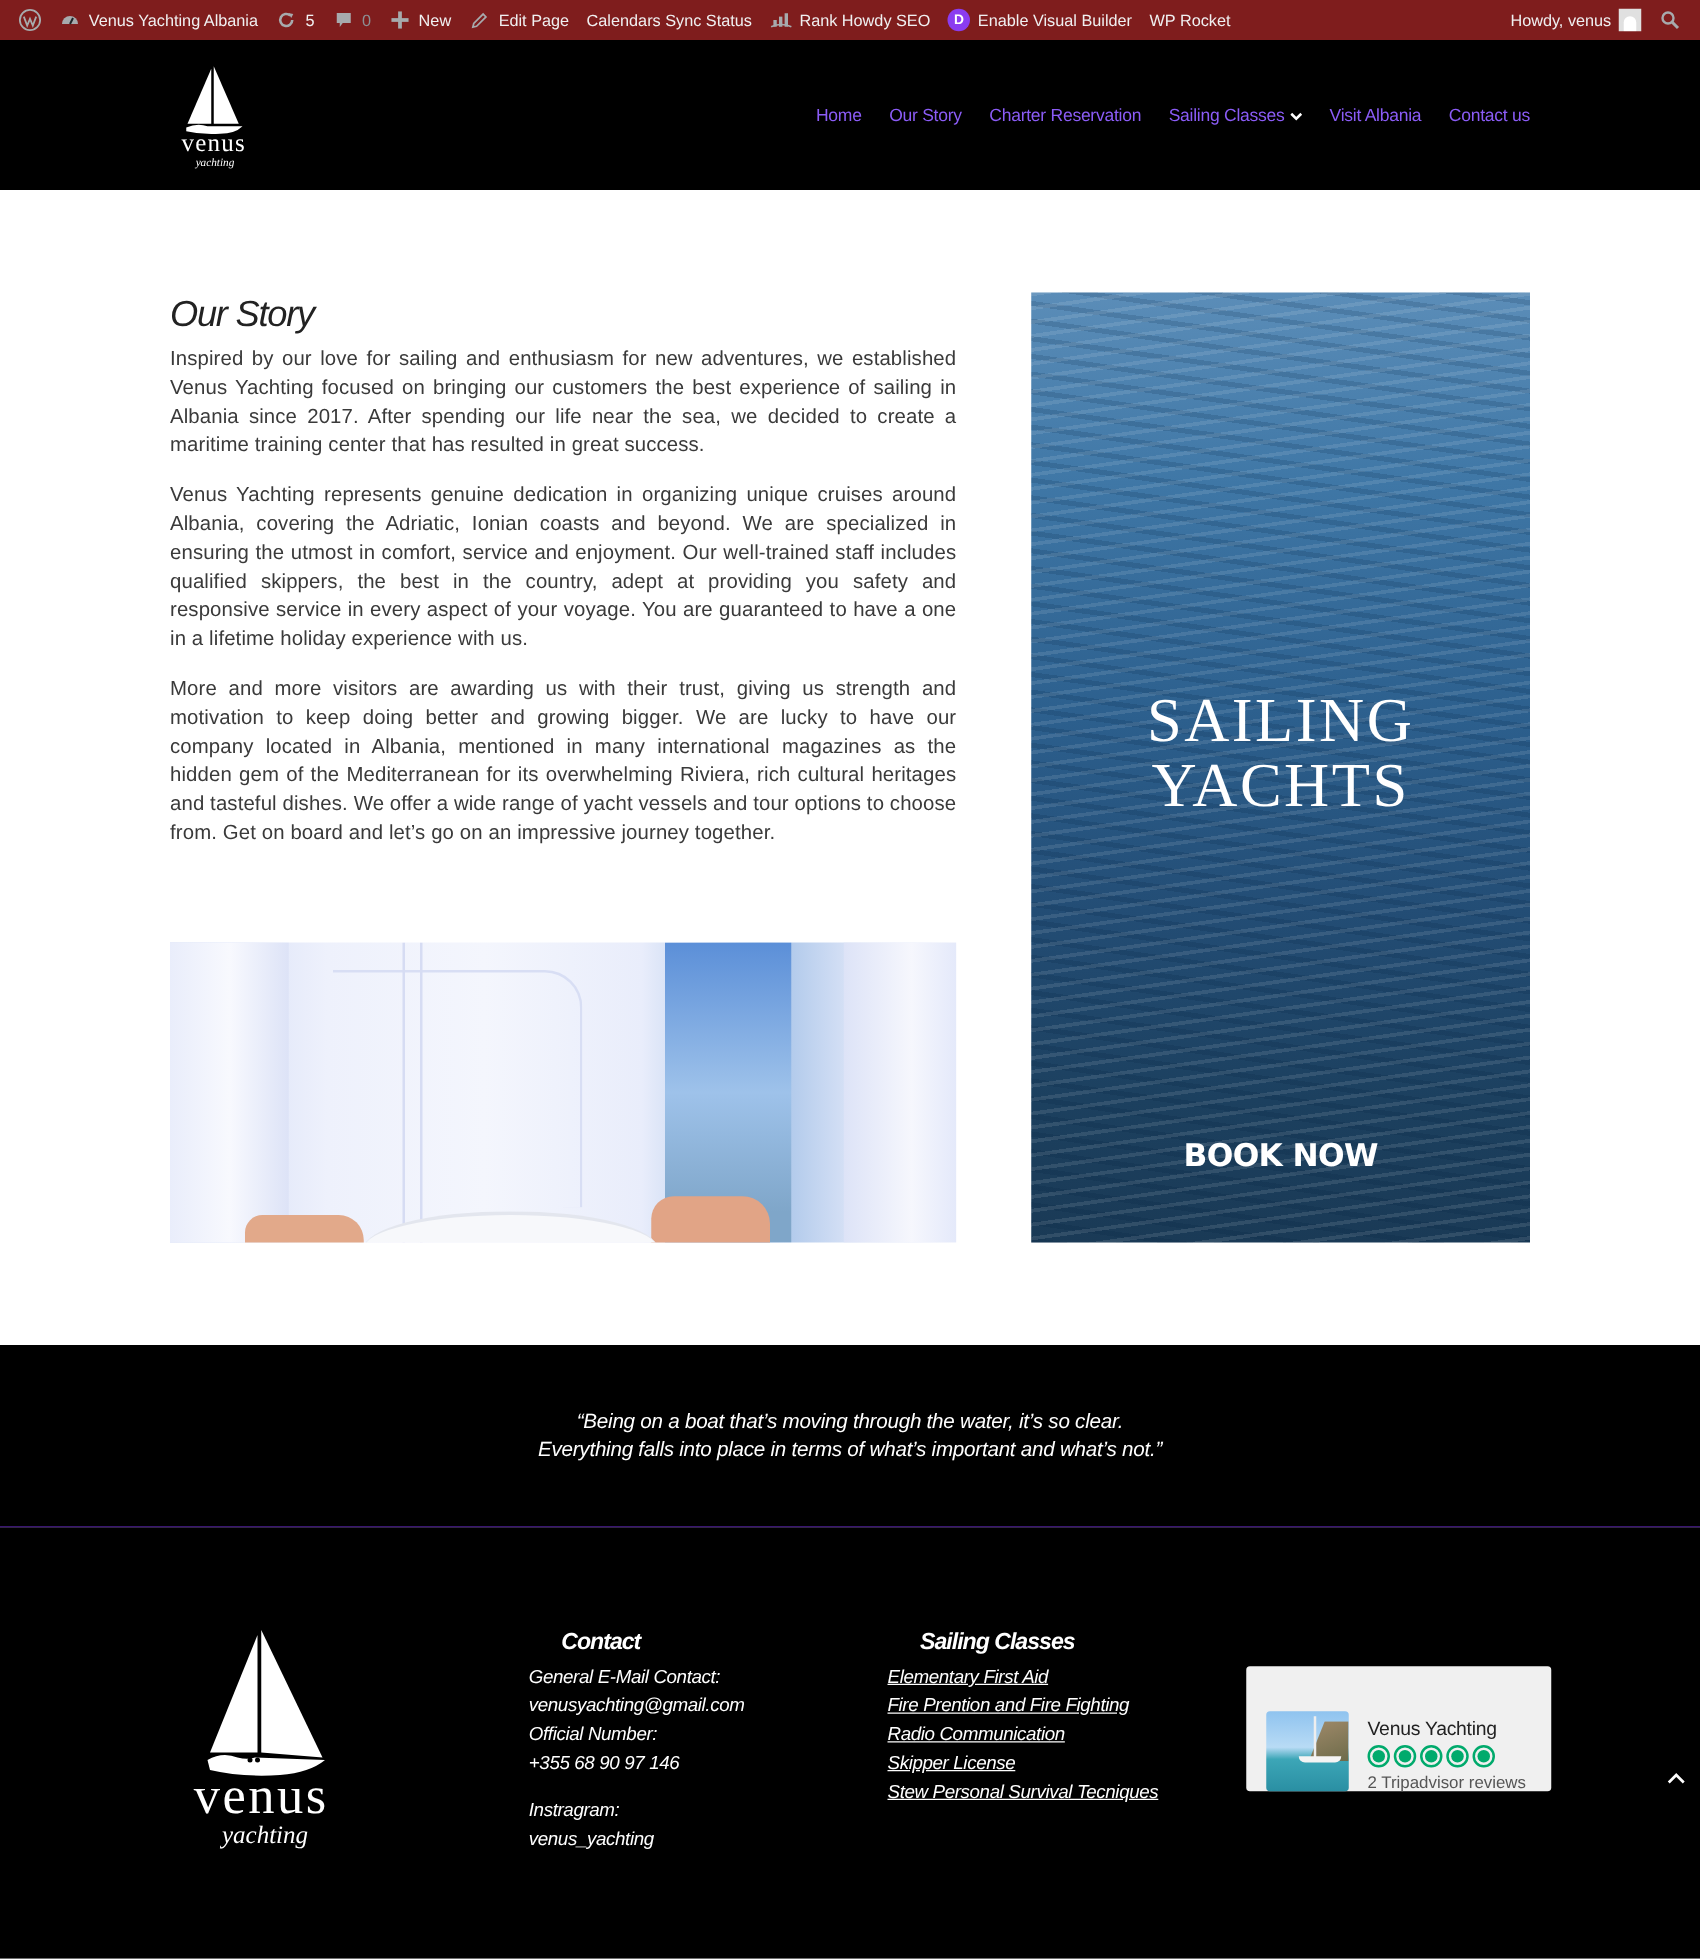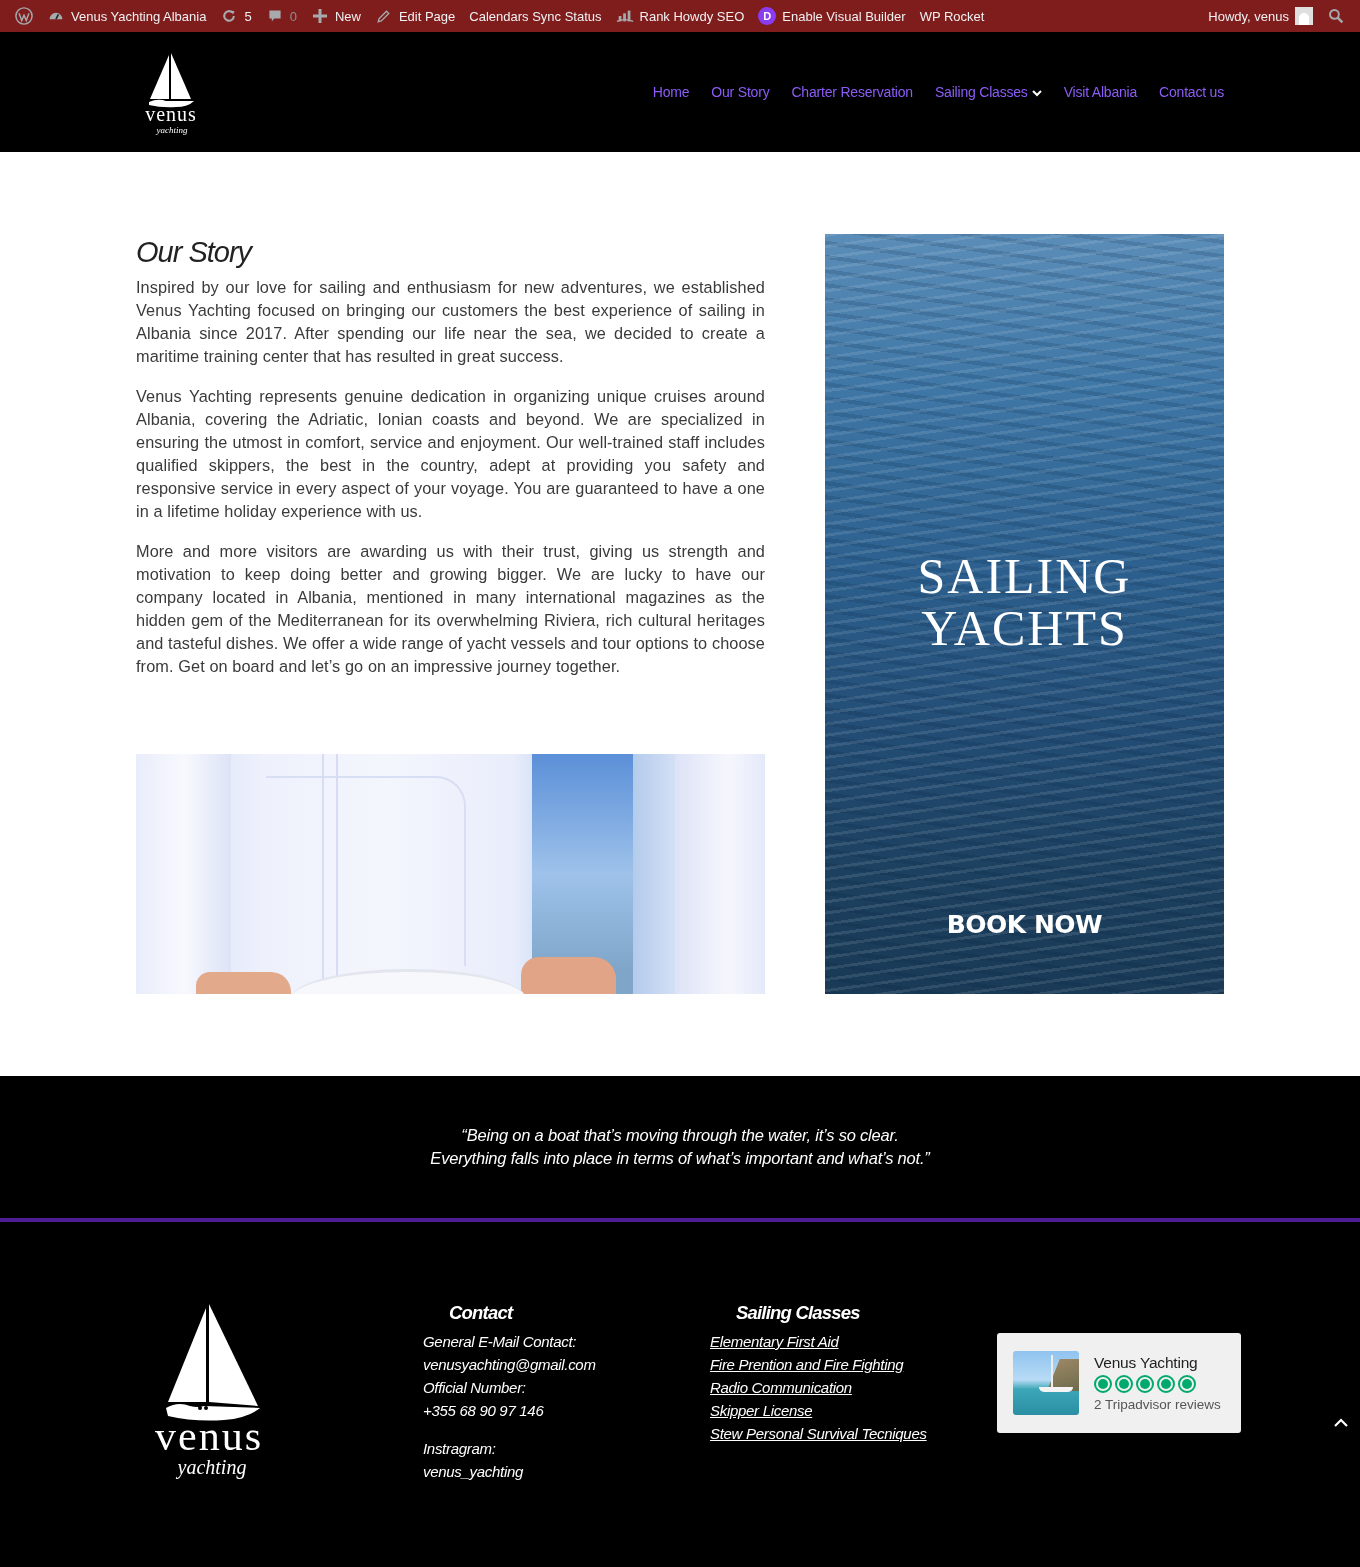--- a/index.html
+++ b/index.html
@@ -41,34 +41,34 @@
 
   .sea { position: absolute; left: 825px; top: 82px; width: 399px; height: 760px; overflow: hidden;
     background:
       repeating-linear-gradient(172deg, rgba(255,255,255,0.10) 0 3px, transparent 3px 11px),
       repeating-linear-gradient(8deg, rgba(0,30,60,0.15) 0 4px, transparent 4px 14px),
       linear-gradient(180deg, #5b8db8 0%, #3f77a6 20%, #2c5f8d 45%, #234d75 65%, #1c405f 85%, #1a3a56 100%); }
   .sea-title { position: absolute; left: 0; right: 0; top: 316px; text-align: center; color: #fff; font-family: "Liberation Serif", "DejaVu Serif", serif; font-size: 50px; line-height: 52px; letter-spacing: 2px; font-weight: normal; }
   .book-now { position: absolute; left: 0; right: 0; top: 676px; text-align: center; color: #fff; font-family: "DejaVu Sans", sans-serif; font-weight: bold; font-size: 25px; letter-spacing: -0.5px; cursor: pointer; }
 
   
-  .quote-band { height: 146px; background: #000; display: flex; align-items: center; justify-content: center; border-bottom: 4px solid #4c1d95; }
+  .quote-band { height: 146px; background: #000; display: flex; align-items: center; justify-content: center; border-bottom: 1px solid #4c1d95; }
   .quote { color: #fff; font-style: italic; font-size: 16.5px; line-height: 23px; text-align: center; letter-spacing: -0.2px; }
 
   
   .footer { position: relative; height: 345px; background: #000; color: #fff; }
   .footer-logo { position: absolute; left: 136px; top: 80px; width: 148px; height: 178px; }
   .col { position: absolute; top: 80px; font-style: italic; }
   .col h3 { font-size: 18.5px; font-weight: bold; font-style: italic; margin-bottom: 6px; letter-spacing: -0.8px; line-height: 22px; margin-left: 26px; }
   .col .line { font-size: 15px; line-height: 23px; letter-spacing: -0.3px; }
   .col .gap { height: 15px; }
   .col-contact { left: 423px; }
   .col-classes { left: 710px; }
   .col-classes .line { cursor: pointer; text-decoration: underline; }
-  .ta-card { position: absolute; left: 997px; top: 111px; width: 244px; height: 100px; background: #f0f0f0; border-radius: 3px; display: flex; align-items: center; padding: 0 16px; gap: 15px; cursor: pointer; }
+  .ta-card { position: absolute; left: 997px; top: 111px; width: 244px; height: 100px; background: #f0f0f0; border-radius: 3px; display: flex; align-items: flex-end; padding: 0 16px; gap: 15px; cursor: pointer; }
   .ta-thumb { width: 66px; height: 64px; border-radius: 3px; overflow: hidden; position: relative; background: linear-gradient(180deg, #8fc3ef 0%, #b8dbf5 45%, #3ca6b7 60%, #2a8fa3 100%); }
   .ta-thumb .cliff { position: absolute; right: 0; top: 8px; width: 32px; height: 32px; background: linear-gradient(160deg, #a08a6a, #6d6b4a); clip-path: polygon(40% 0, 100% 0, 100% 100%, 0 100%); }
   .ta-thumb .mast { position: absolute; left: 38px; top: 4px; width: 2px; height: 34px; background: #eee; }
   .ta-thumb .hull { position: absolute; left: 26px; top: 36px; width: 34px; height: 5px; background: #f4f4f4; border-radius: 0 0 6px 6px; }
   .ta-name { font-size: 15.5px; color: #222; letter-spacing: -0.2px; margin-bottom: 3px; }
   .ta-bubbles { display: flex; gap: 3px; margin-bottom: 4px; }
   .bubble { width: 18px; height: 18px; border-radius: 50%; border: 2px solid #00aa6c; display: flex; align-items: center; justify-content: center; }
   .bubble::after { content: ""; width: 10px; height: 10px; border-radius: 50%; background: #00aa6c; }
   .ta-reviews { font-size: 13.5px; color: #555; }
   .to-top { position: absolute; left: 1330px; top: 190px; width: 22px; height: 22px; color: #fff; cursor: pointer; display: flex; align-items: center; justify-content: center; }

